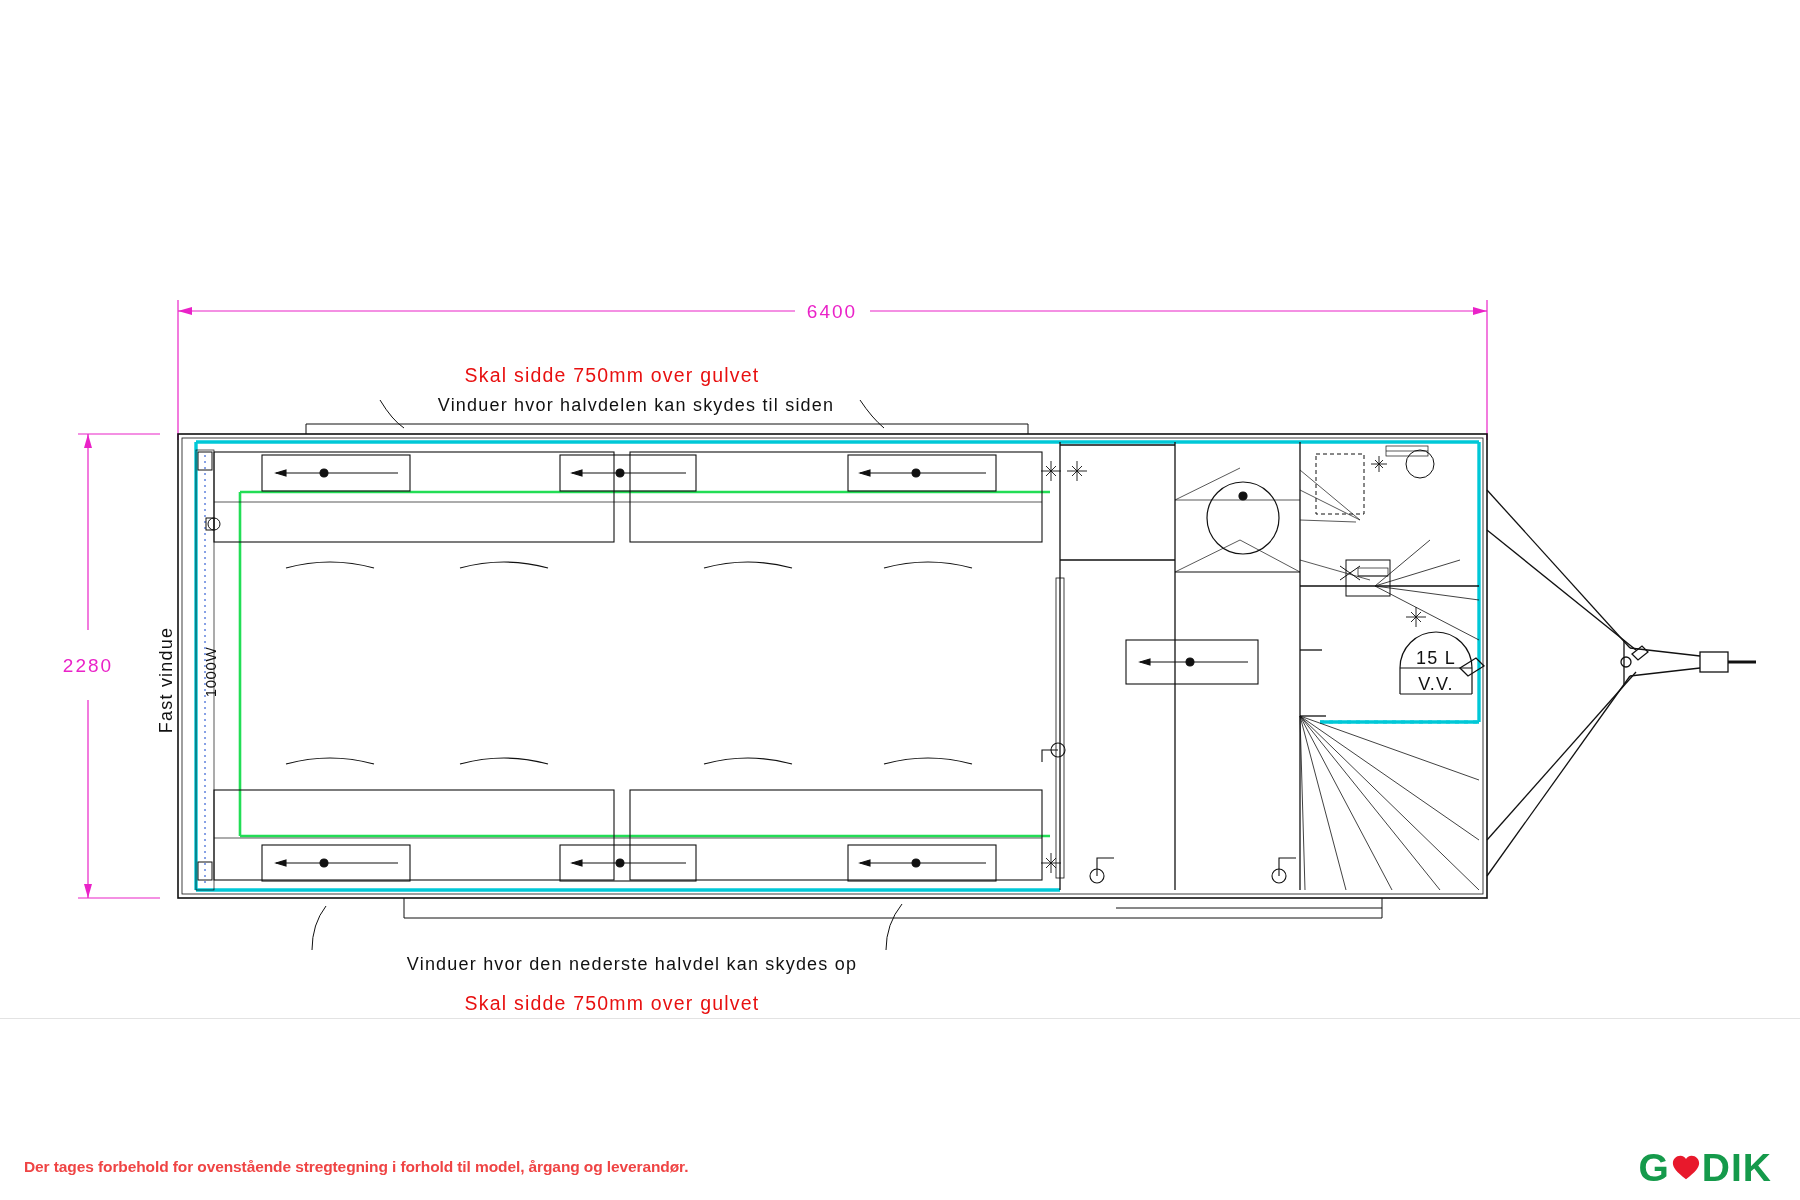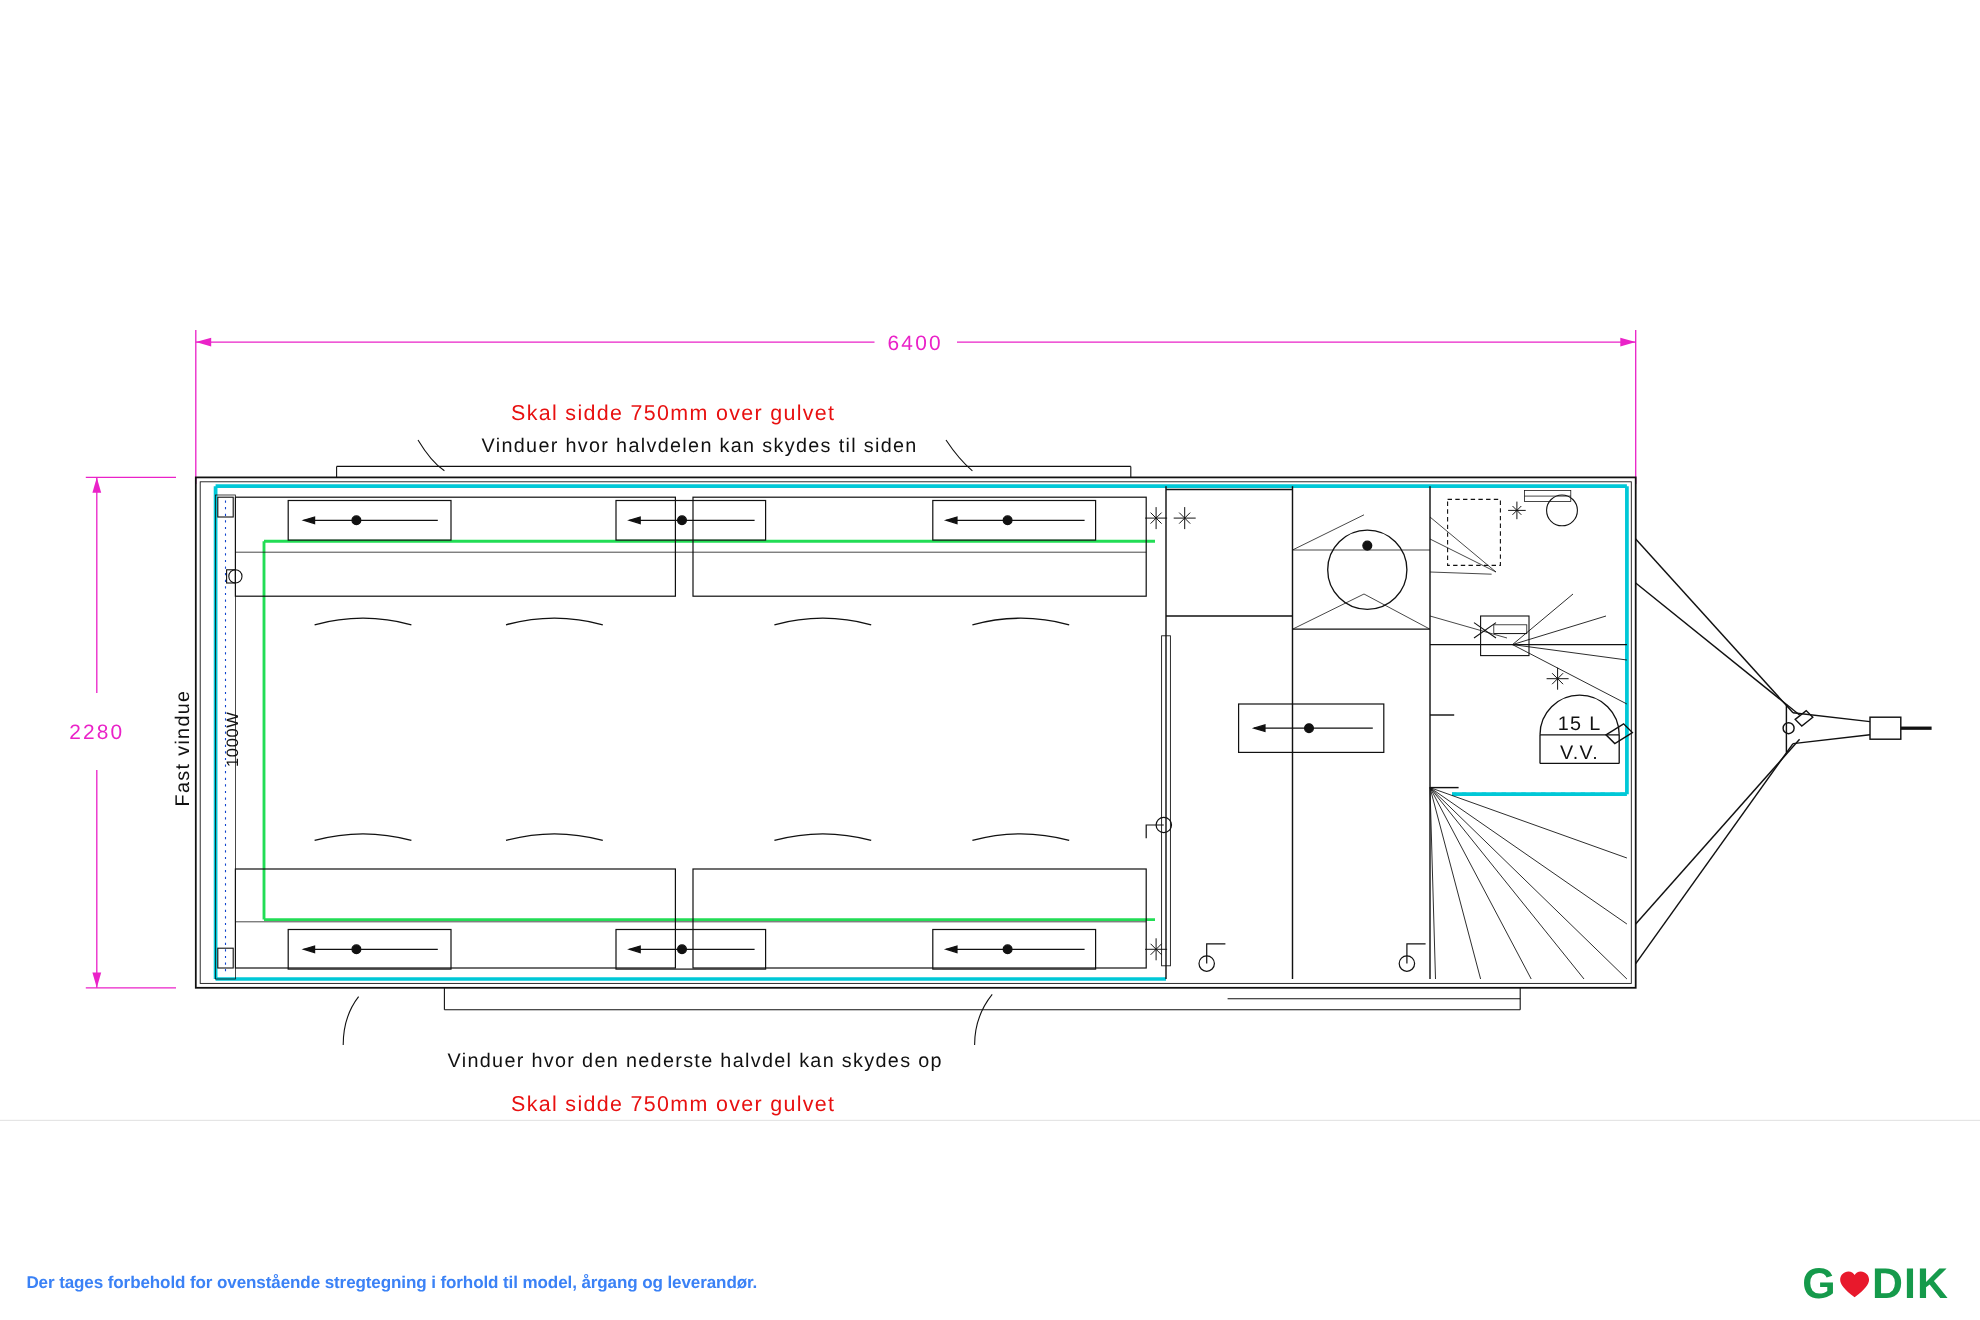--- a/index.html
+++ b/index.html
@@ -27,21 +27,21 @@
     width: 1800px;
     height: 1px;
     background: #e3e3e3;
   }
   .disclaimer {
     position: absolute;
     left: 24px;
     top: 1158px;
     font-size: 15.5px;
     font-weight: bold;
-    color: #3b82f6;
+    color: #ef4444;
     letter-spacing: -0.1px;
     white-space: nowrap;
   }
   .logo {
     position: absolute;
     right: 28px;
     top: 1148px;
     font-size: 39px;
     font-weight: bold;
     color: #159A4B;

